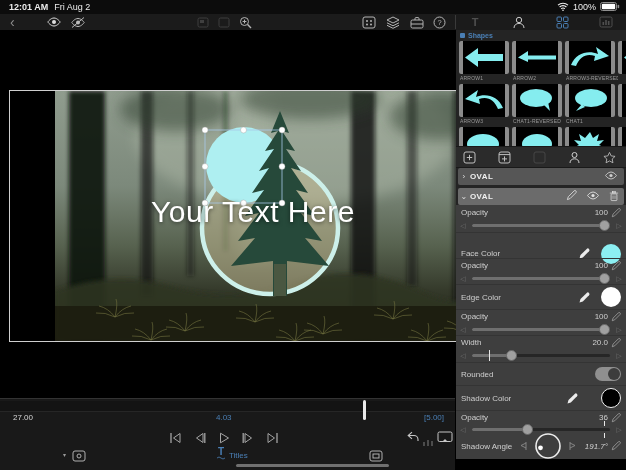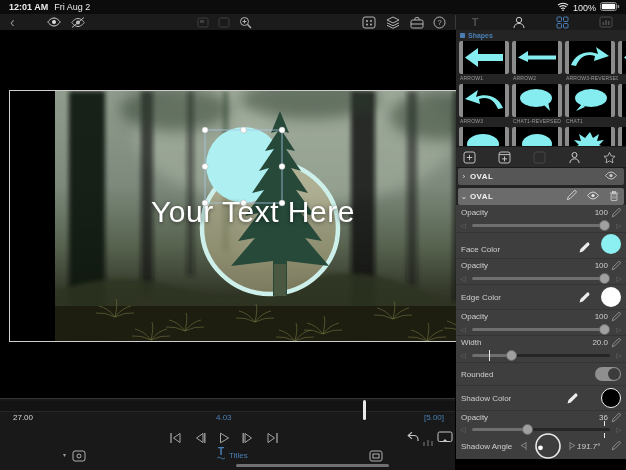--- a/index.html
+++ b/index.html
@@ -3,21 +3,21 @@
 <meta charset="utf-8">
 <style>
   html,body{margin:0;padding:0;background:#000;}
   #app{position:relative;width:626px;height:470px;background:#000;overflow:hidden;
        font-family:"Liberation Sans","DejaVu Sans",sans-serif;-webkit-font-smoothing:antialiased;}
   .abs{position:absolute;}
   
   .statusbar{position:absolute;top:0;left:0;right:0;height:14px;background:#0c0c0c;color:#ededed;font-size:9px;}
   .sb-left{position:absolute;left:9px;top:2px;display:flex;gap:6px;align-items:center;}
   .sb-time{font-weight:bold;}
-  .sb-right{position:absolute;right:6px;top:2px;display:flex;gap:4px;align-items:center;}
+  .sb-right{position:absolute;right:6px;top:2px;display:flex;gap:4px;align-items:flex-start;}
   
   .topbar{position:absolute;top:14px;left:0;right:0;height:16px;background:#1b1b1b;border-bottom:1px solid #000;}
   .tb-ic{position:absolute;top:1px;height:14px;display:flex;align-items:center;justify-content:center;}
   .tb-divider{position:absolute;left:455px;top:1px;width:1px;height:14px;background:#3a3a3a;}
   .chev{font-size:14px;color:#8f8f8f;line-height:12px;}
   
   .preview{position:absolute;left:9px;top:90px;width:441px;height:250px;border:1px solid #cfcfcf;background:#000;overflow:hidden;padding-left:45px;}
   .preview-text{position:absolute;left:0;right:0;top:104px;text-align:center;color:#fff;font-size:30px;font-weight:400;
                 letter-spacing:.5px;text-shadow:0 1px 4px rgba(0,0,0,.55);}
   
@@ -493,21 +493,21 @@
       <div class="slider" style="top:14px;">
         <span class="sl-arrow">◁</span>
         <div class="sl-track">
             <div class="sl-fill" style="width:96%;"></div>
             <div class="sl-thumb" style="left:calc(96% - 5px);"></div>
           </div>
         <span class="sl-arrow">▷</span>
       </div>
       <div class="pdiv" style="top:27px;"></div>
 
-      <div class="prow" style="top:24px;height:25px;align-items:flex-end;">
+      <div class="prow" style="top:36px;height:25px;">
         <span class="plabel">Face Color</span>
         <svg width="13" height="13" viewBox="0 0 13 13" style="margin-right:10px;">
             <path d="M1.5 11.5l1-3.4L8.7 1.9a1.6 1.6 0 012.3 2.3L4.8 10.4z" fill="#ececec"></path>
           </svg>
         <span class="swatch" style="background:#8ceff2;"></span>
       </div>
       <div class="pdiv" style="top:53px;"></div>
 
       <div class="prow" style="top:55px;height:11px;">
         <span class="plabel">Opacity</span>
@@ -610,21 +610,21 @@
         <svg width="9" height="10" viewBox="0 0 9 10" style="margin-right:6px;">
             <path d="M7 1v8M7 2L2 4.5 7 7" fill="none" stroke="#8a8a8a" stroke-width=".9"></path>
           </svg>
         <svg width="28" height="28" viewBox="0 0 28 28">
           <circle cx="14" cy="14" r="12" fill="none" stroke="#ececec" stroke-width="1.6"></circle>
           <circle cx="6.5" cy="15.8" r="2.4" fill="#fff"></circle>
         </svg>
         <svg width="9" height="10" viewBox="0 0 9 10" style="margin-left:6px;">
             <path d="M2 1v8M2 2l5 2.5L2 7" fill="none" stroke="#8a8a8a" stroke-width=".9"></path>
           </svg>
-        <span style="flex:1;text-align:left;margin-right:3px;font-style:italic;">191.7°</span>
+        <span style="flex:1;text-align:right;margin-right:3px;font-style:italic;">191.7°</span>
         <svg width="10" height="10" viewBox="0 0 12 12">
             <path d="M1.5 10.5l1-3.2L8.8 1a1.4 1.4 0 012 2L4.5 9.3z" fill="none" stroke="#a8a8a8" stroke-width=".9"></path>
           </svg>
       </div>
     </div>
   </div>
 
 </div>
 
 </body></html>

